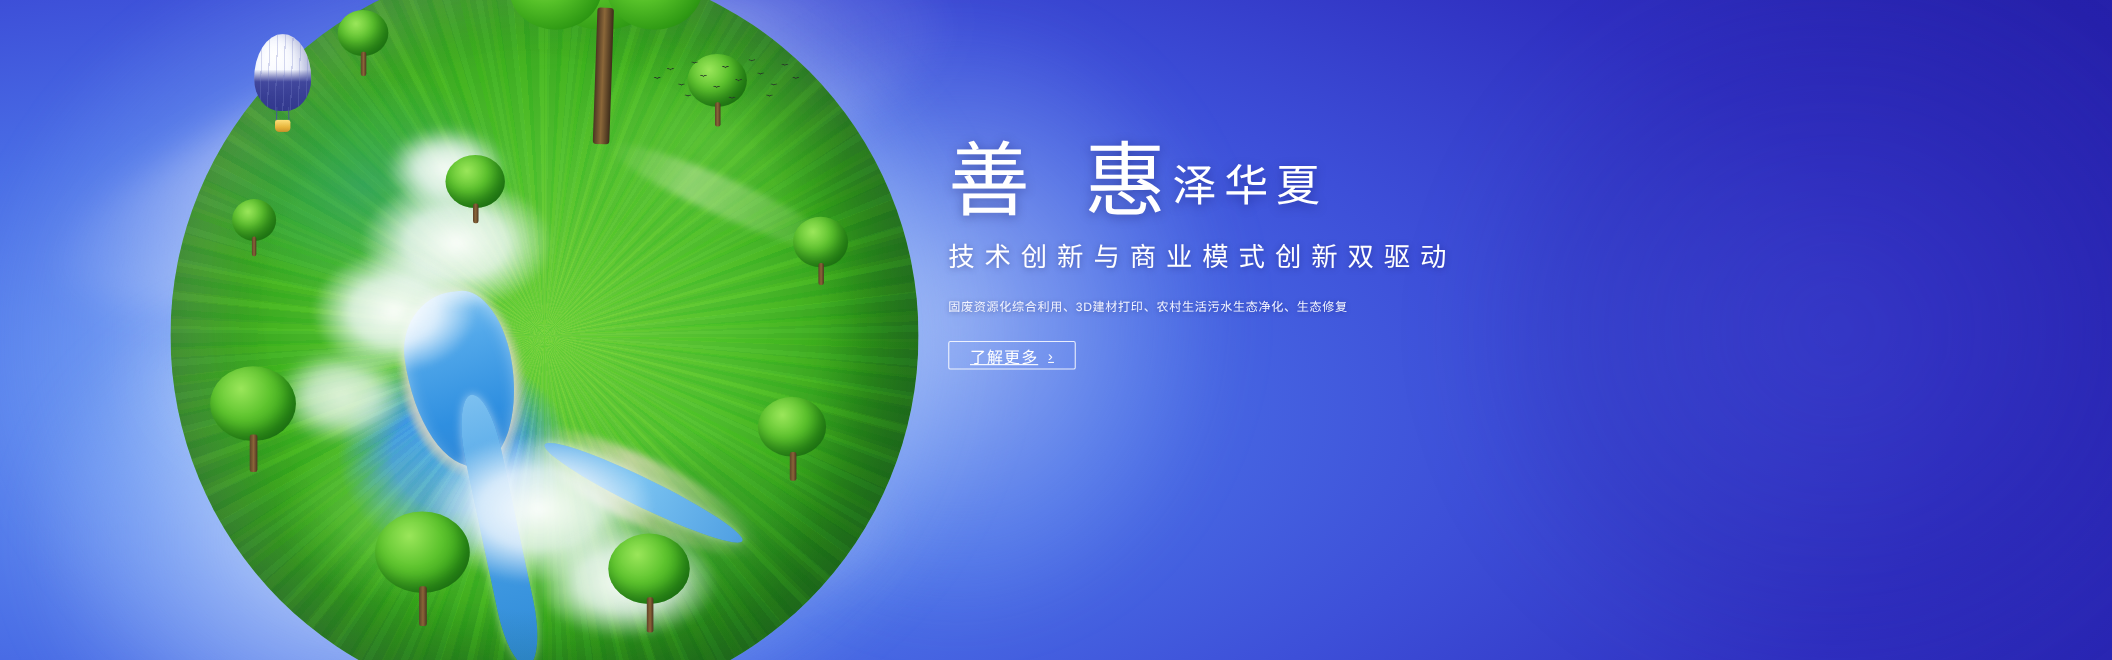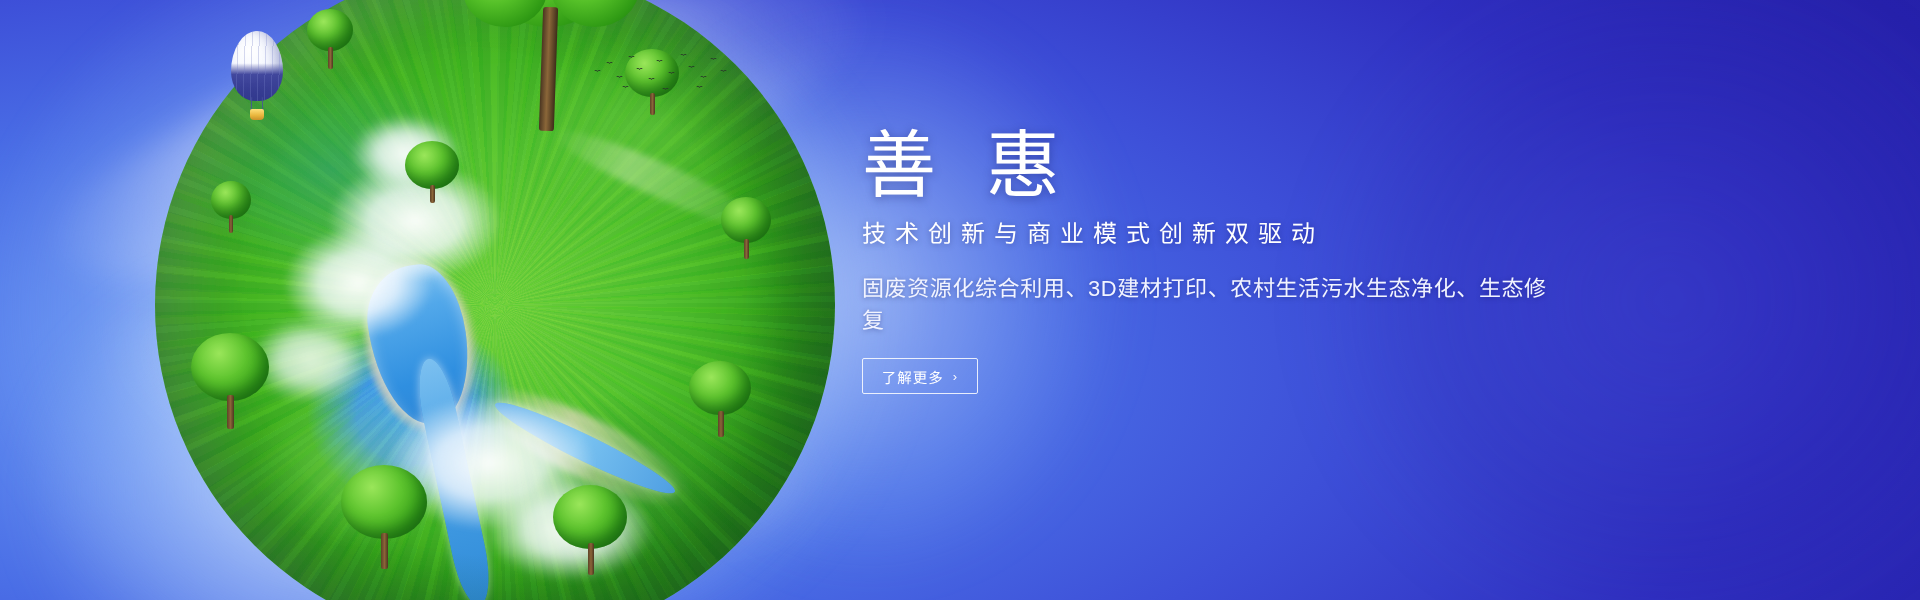--- a/index.html
+++ b/index.html
@@ -227,35 +227,36 @@
   .hl-gap{width:44px;}
 
   .subtitle{
     margin-top:18px;
     font-size:24px;letter-spacing:9px;font-weight:400;
     color:#ffffff;
     text-shadow:0 1px 6px rgba(10,10,70,.35);
   }
   .desc{
     margin-top:21px;
-    font-size:22px;letter-spacing:.6px;font-weight:400;
+    font-size:11px;letter-spacing:.6px;font-weight:400;
     color:#f2f4ff;
     text-shadow:0 1px 5px rgba(10,10,70,.35);
   }
   .cta{
     display:inline-flex;align-items:center;justify-content:center;gap:9px;
     margin-top:24px;
-    width:116px;height:36px;
+    width:116px;height:26px;
     border:1px solid rgba(255,255,255,.85);
     border-radius:2px;
     background:transparent;
     color:#ffffff;
     font-size:14.5px;letter-spacing:1px;
     cursor:pointer;
     font-family:"Liberation Sans","DejaVu Sans",sans-serif;
+    text-decoration:underline;
   }
   .cta .chev{font-size:13px;opacity:.95;}
 </style>
 </head>
 <body>
 
 <div id="banner">
 
   <div class="veil veil-right"></div>
   <div class="veil veil-a"></div>
@@ -363,20 +364,21 @@
 
   <div id="copy">
 
     <div class="headline">
       <span class="hl-group">
         <span class="hl-big">善</span>
       </span>
       <span class="hl-gap"></span>
       <span class="hl-group">
         <span class="hl-big">惠</span>
+        <span class="hl-small">泽华夏</span>
       </span>
     </div>
 
     <div class="subtitle">技术创新与商业模式创新双驱动</div>
 
     <div class="desc">固废资源化综合利用、3D建材打印、农村生活污水生态净化、生态修复</div>
 
     <button class="cta">
       <span>了解更多</span>
       <span class="chev">›</span>

